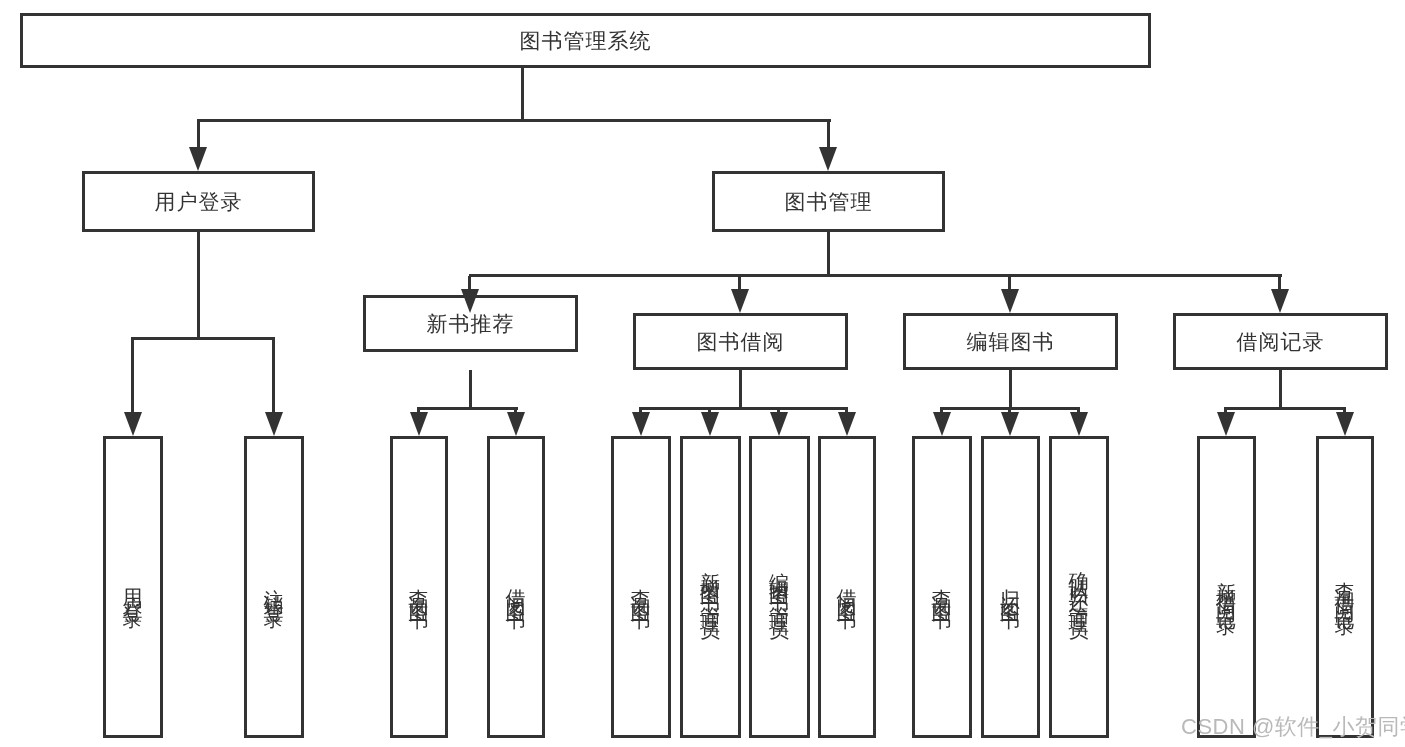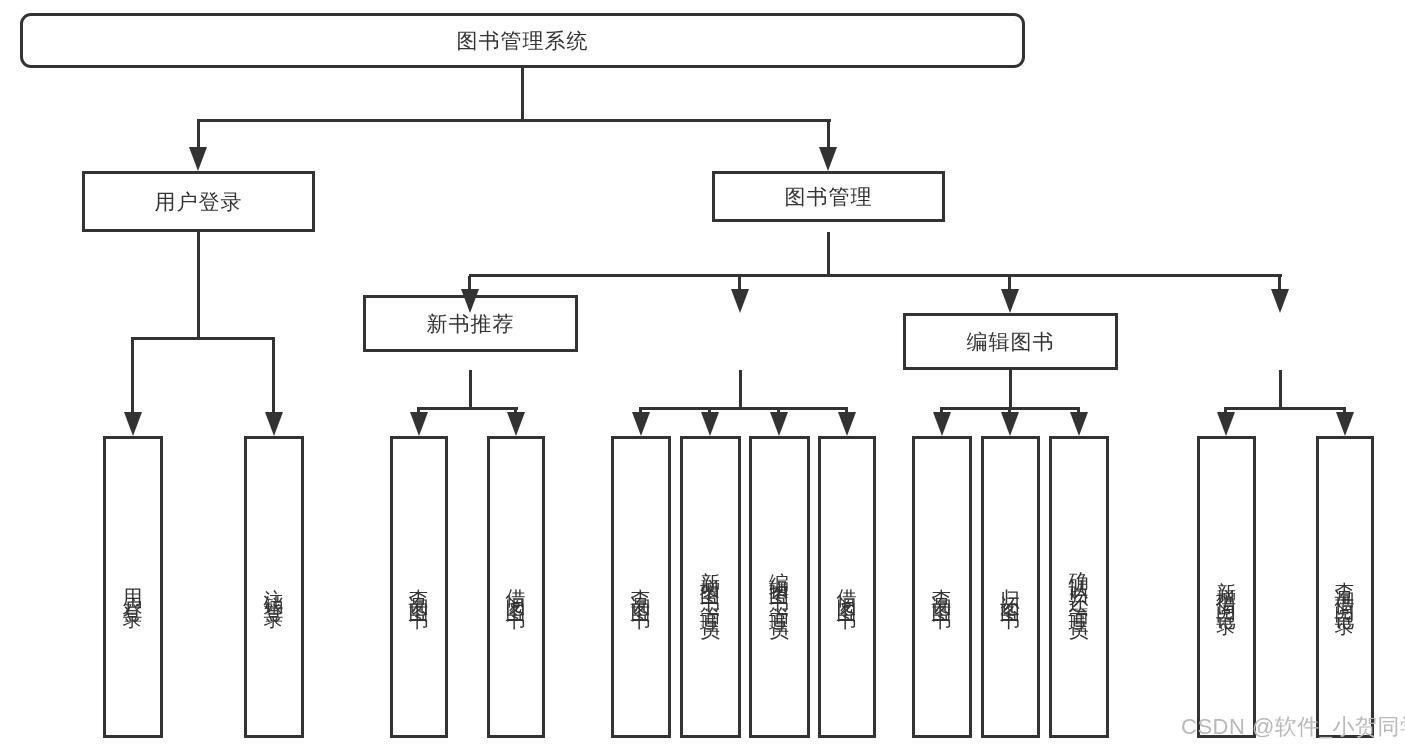--- a/index.html
+++ b/index.html
@@ -53,27 +53,29 @@
     letter-spacing: 0.5px;
     z-index: 5;
     white-space: nowrap;
   }
 </style>
 </head>
 <body>
 
 <div class="canvas">
 
-  <div class="box" style="left:20px; top:13px; width:1005px; height:55px;border-radius:11px;">图书管理系统</div>
+  <div class="box" style="left:20px; top:13px; width:1131px; height:55px;">图书管理系统</div>
 
   <div class="box" style="left:82px; top:171px; width:233px; height:61px;">用户登录</div>
-  <div class="box" style="left:712px; top:171px; width:233px; height:51px;">图书管理</div>
+  <div class="box" style="left:712px; top:171px; width:233px; height:61px;">图书管理</div>
 
   <div class="box" style="left:363px; top:295px; width:215px; height:57px;">新书推荐</div>
+  <div class="box" style="left:633px; top:313px; width:215px; height:57px;">图书借阅</div>
   <div class="box" style="left:903px; top:313px; width:215px; height:57px;">编辑图书</div>
+  <div class="box" style="left:1173px; top:313px; width:215px; height:57px;">借阅记录</div>
 
   <div class="box vbox" style="left:103px; top:436px; width:60px; height:302px;">用户登录</div>
   <div class="box vbox" style="left:244px; top:436px; width:60px; height:302px;">注销登录</div>
 
   <div class="box vbox" style="left:390px; top:436px; width:58px; height:302px;">查询图书</div>
   <div class="box vbox" style="left:487px; top:436px; width:58px; height:302px;">借阅图书</div>
 
   <div class="box vbox" style="left:611px; top:436px; width:60px; height:302px;">查询图书</div>
   <div class="box vbox" style="left:680px; top:436px; width:61px; height:302px;">新增图书（管理员）</div>
   <div class="box vbox" style="left:749px; top:436px; width:61px; height:302px;">编辑图书（管理员）</div>

